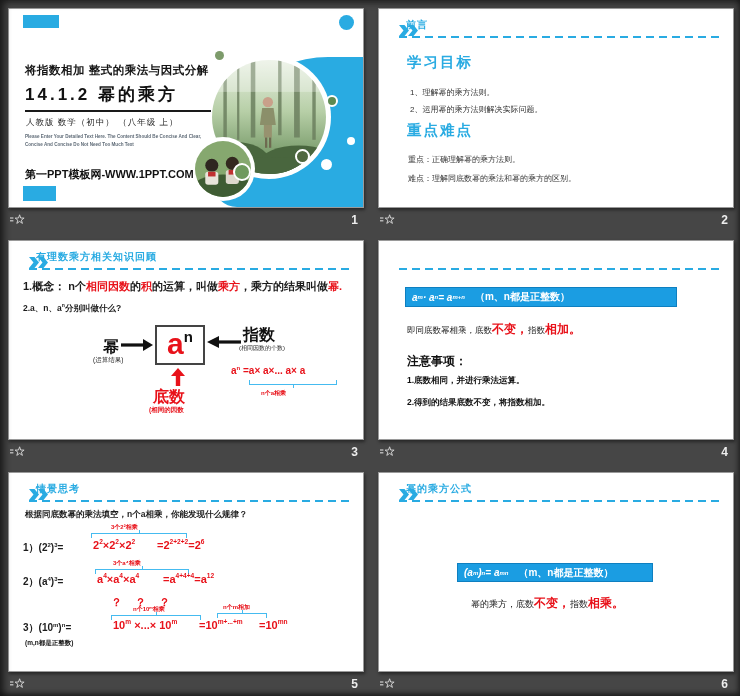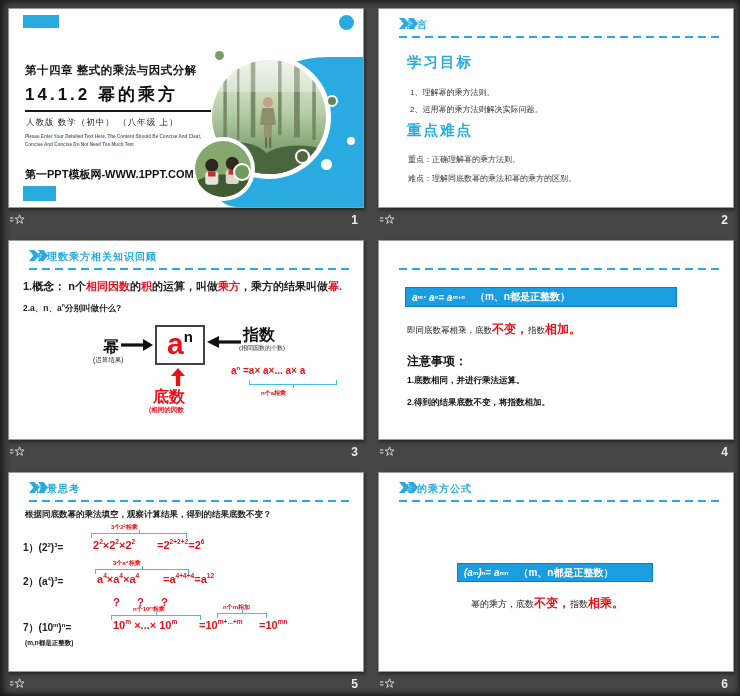--- a/index.html
+++ b/index.html
@@ -9,21 +9,21 @@
     box-shadow:inset 5px 0 6px rgba(0,0,0,.45),inset 0 4px 6px rgba(0,0,0,.3),inset -2px -3px 5px rgba(0,0,0,.4)}
   .board{display:grid;grid-template-columns:370px 370px;grid-auto-rows:232px}
   .cell{position:relative}
   .slide{position:absolute;left:8px;top:8px;width:356px;height:200px;background:#fff;
     border:1px solid #9a9a9a;overflow:hidden;box-shadow:1px 2px 3px rgba(0,0,0,.45)}
   .slide *{position:absolute;white-space:nowrap}
   .tf{position:absolute;left:10px;right:12px;top:209px;height:21px;display:flex;align-items:center;justify-content:space-between}
   .num{color:#ededed;font-weight:bold;font-size:12px}
   .star{display:inline-flex;align-items:center}
   
-  .sh{left:20px;top:9px;display:flex;align-items:flex-start;gap:7px;white-space:nowrap}
+  .sh{left:20px;top:9px;display:flex;align-items:center;gap:7px;white-space:nowrap}
   .sh .chev{position:static}
   .sh .t{position:static;font-size:10px;font-weight:bold;color:#29abe2;letter-spacing:1px}
   .dash{left:20px;right:13px;top:27px;height:2px;
     background:repeating-linear-gradient(90deg,#29abe2 0 8px,transparent 8px 13px)}
   sup{font-size:60%;vertical-align:super;line-height:0}
   .p-r{color:#e8121a}
   .p-k{color:#1c1c1c}
   .p-rb{color:#e8121a;font-weight:bold;font-size:12px}
   .p-i{font-style:italic}
   .p-cn{font-weight:bold}
@@ -179,21 +179,21 @@
               <rect x="36" y="31" width="8" height="5" fill="#c03030"></rect>
           </svg>
         </div>
       </div>
       <div class="dot d1"></div>
       <div class="dot d2"></div>
       <div class="dot d3"></div>
       <div class="dot d4"></div>
       <div class="dot d5"></div>
       <div class="dot d6"></div>
-      <div class="s1-chapter">第十四章 整式的乘法与因式分解</div>
+      <div class="s1-chapter">将指数相加 整式的乘法与因式分解</div>
       <div class="s1-title">14.1.2 幂的乘方</div>
       <div class="s1-line"></div>
       <div class="s1-ed">人教版 数学（初中） （八年级 上）</div>
       <div class="s1-en">
         <span style="position:static">Please Enter Your Detailed Text Here. The Content Should Be Concise And Clear,</span><br>
         <span style="position:static">Concise And Concise Do Not Need Too Much Text</span>
       </div>
       <div class="s1-site">第一PPT模板网-WWW.1PPT.COM</div>
     </div>
     <div class="tf">
@@ -334,21 +334,21 @@
       <div class="sh">
         <span class="chev">
           <svg width="20" height="11" viewBox="0 0 20 11">
               <path d="M0 0 L5.5 0 L10 5.5 L5.5 11 L0 11 L4.5 5.5 Z" fill="#29abe2"></path>
               <path d="M9 0 L14.5 0 L19 5.5 L14.5 11 L9 11 L13.5 5.5 Z" fill="#29abe2"></path>
             </svg>
         </span>
         <span class="t">情景思考</span>
       </div>
       <div class="dash"></div>
-      <div class="s5-intro">根据同底数幂的乘法填空，观察计算结果，得到的结果底数不变？</div>
+      <div class="s5-intro">根据同底数幂的乘法填空，n个a相乘，你能发现什么规律？</div>
 
       <div class="tiny-r s5-r1n">3个2²相乘</div>
       <div class="ob s5-r1b">
           <i class="l" style="top:0"></i>
           <i class="r" style="top:0"></i>
           <i class="c"></i>
         </div>
       <div class="blk-f s5-r1l"><span style="position: static;">1）(2</span><sup style="position: static;">2</sup><span style="position: static;">)</span><sup style="position: static;">3</sup><span style="position: static;">=</span></div>
       <div class="red-f s5-r1e"><span style="position: static;">2</span><sup style="position: static;">2</sup><span style="position: static;">×2</span><sup style="position: static;">2</sup><span style="position: static;">×2</span><sup style="position: static;">2</sup></div>
       <div class="red-f s5-r1r"><span style="position: static;">=2</span><sup style="position: static;">2+2+2</sup><span style="position: static;">=2</span><sup style="position: static;">6</sup></div>
@@ -363,21 +363,21 @@
       <div class="red-f s5-r2e"><span style="position: static;">a</span><sup style="position: static;">4</sup><span style="position: static;">×a</span><sup style="position: static;">4</sup><span style="position: static;">×a</span><sup style="position: static;">4</sup></div>
       <div class="red-f s5-r2r"><span style="position: static;">=a</span><sup style="position: static;">4+4+4</sup><span style="position: static;">=a</span><sup style="position: static;">12</sup></div>
       <div class="red-f s5-qqq">？ ？ ？</div>
 
       <div class="tiny-r s5-r3n">n个10ᵐ相乘</div>
       <div class="ob s5-r3b">
           <i class="l" style="top:0"></i>
           <i class="r" style="top:0"></i>
           <i class="c"></i>
         </div>
-      <div class="blk-f s5-r3l"><span style="position: static;">7）(10</span><sup style="position: static;">m</sup><span style="position: static;">)</span><sup style="position: static;">n</sup><span style="position: static;">=</span></div>
+      <div class="blk-f s5-r3l"><span style="position: static;">3）(10</span><sup style="position: static;">m</sup><span style="position: static;">)</span><sup style="position: static;">n</sup><span style="position: static;">=</span></div>
       <div class="s5-r3sub">(m,n都是正整数)</div>
       <div class="red-f s5-r3e"><span style="position: static;">10</span><sup style="position: static;">m</sup><span style="position: static;"> ×...× 10</span><sup style="position: static;">m</sup></div>
       <div class="tiny-r s5-r3n2">n个m相加</div>
       <div class="ob s5-r3b2">
           <i class="l" style="top:0"></i>
           <i class="r" style="top:0"></i>
           <i class="c"></i>
         </div>
       <div class="red-f s5-r3r1"><span style="position: static;">=10</span><sup style="position: static;">m+...+m</sup></div>
       <div class="red-f s5-r3r2"><span style="position: static;">=10</span><sup style="position: static;">mn</sup></div>

